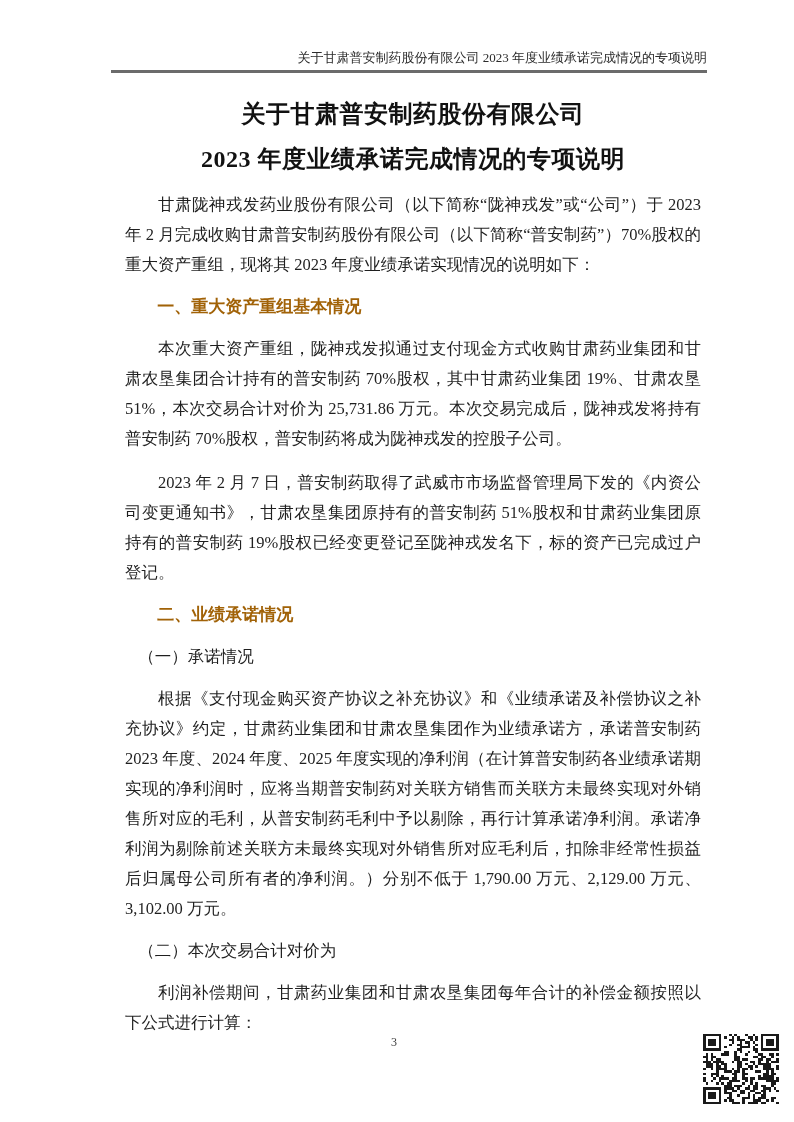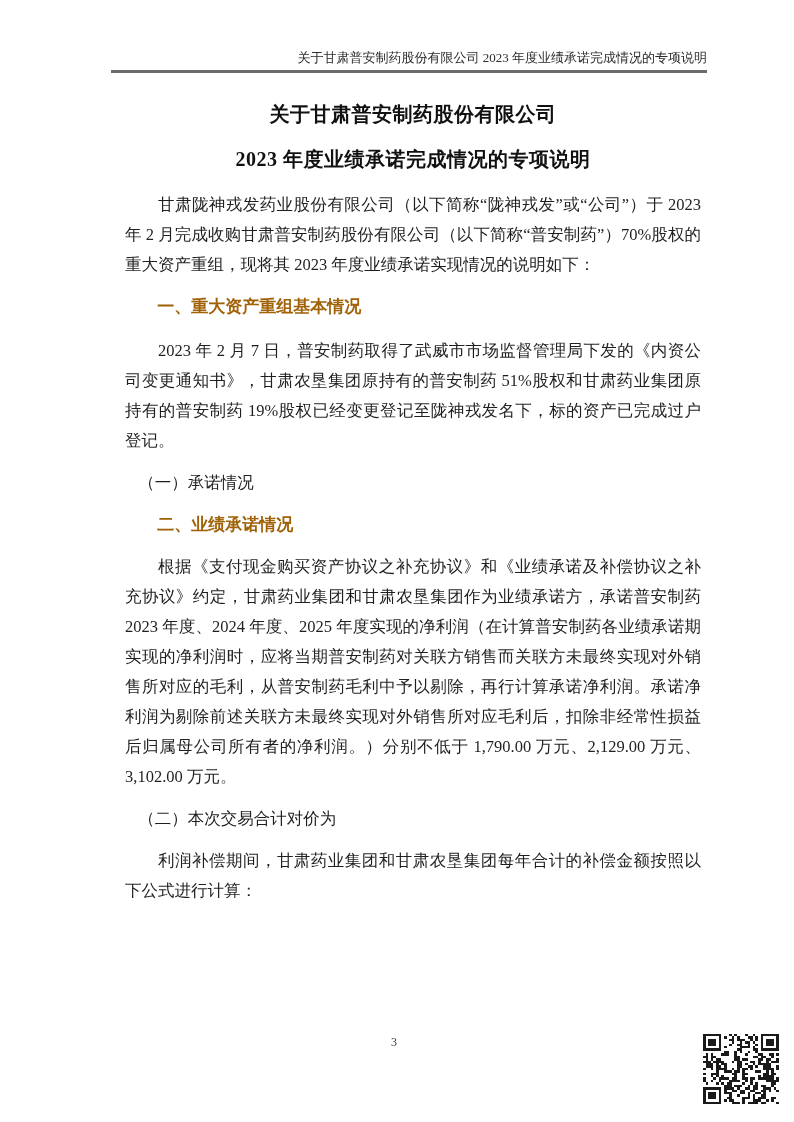--- a/index.html
+++ b/index.html
@@ -20,21 +20,21 @@
   }
   .hdr-rule{
     position:absolute;top:70px;left:111px;right:81px;
     height:3px;background:#6b6b6b;border:0;margin:0;
   }
   .body-col{
     position:absolute;top:0;left:113px;width:600px;
   }
   .title{
     margin:0;text-align:center;
-    font-size:20px;font-weight:bold;line-height:45px;
+    font-size:24px;font-weight:bold;line-height:45px;
     letter-spacing:0.5px;color:#111;
   }
   .t1{margin-top:92px;}
   .blk{
     margin:12px;font-size:16.5px;line-height:30px;
     text-align:justify;color:#1f1f1f;
   }
   .para{text-indent:2em;margin-top:8px;}
   .p2{margin-top:2px;}
   .p3{margin-top:14px;}
@@ -65,23 +65,24 @@
 
   <div class="hdr-text">关于甘肃普安制药股份有限公司 2023 年度业绩承诺完成情况的专项说明</div>
   <div class="hdr-rule"></div>
 
   <div class="body-col">
     <div class="title t1">关于甘肃普安制药股份有限公司</div>
     <div class="title t2">2023 年度业绩承诺完成情况的专项说明</div>
 
     <p class="blk para p1">甘肃陇神戎发药业股份有限公司（以下简称“陇神戎发”或“公司”）于 2023 年 2 月完成收购甘肃普安制药股份有限公司（以下简称“普安制药”）70%股权的重大资产重组，现将其 2023 年度业绩承诺实现情况的说明如下：</p>
     <p class="blk heading h1b">一、重大资产重组基本情况</p>
+    <p class="blk para p2">本次重大资产重组，陇神戎发拟通过支付现金方式收购甘肃药业集团和甘肃农垦集团合计持有的普安制药 70%股权，其中甘肃药业集团 19%、甘肃农垦 51%，本次交易合计对价为 25,731.86 万元。本次交易完成后，陇神戎发将持有普安制药 70%股权，普安制药将成为陇神戎发的控股子公司。</p>
     <p class="blk para p3">2023 年 2 月 7 日，普安制药取得了武威市市场监督管理局下发的《内资公司变更通知书》，甘肃农垦集团原持有的普安制药 51%股权和甘肃药业集团原持有的普安制药 19%股权已经变更登记至陇神戎发名下，标的资产已完成过户登记。</p>
+    <p class="blk heading h2b">二、业绩承诺情况</p>
     <p class="blk sub s1">（一）承诺情况</p>
-    <p class="blk heading h2b">二、业绩承诺情况</p>
     <p class="blk para p4">根据《支付现金购买资产协议之补充协议》和《业绩承诺及补偿协议之补充协议》约定，甘肃药业集团和甘肃农垦集团作为业绩承诺方，承诺普安制药 2023 年度、2024 年度、2025 年度实现的净利润（在计算普安制药各业绩承诺期实现的净利润时，应将当期普安制药对关联方销售而关联方未最终实现对外销售所对应的毛利，从普安制药毛利中予以剔除，再行计算承诺净利润。承诺净利润为剔除前述关联方未最终实现对外销售所对应毛利后，扣除非经常性损益后归属母公司所有者的净利润。）分别不低于 1,790.00 万元、2,129.00 万元、3,102.00 万元。</p>
     <p class="blk sub s2">（二）本次交易合计对价为</p>
     <p class="blk para p5">利润补偿期间，甘肃药业集团和甘肃农垦集团每年合计的补偿金额按照以下公式进行计算：</p>
   </div>
 
   <div class="page-num">3</div>
 
   <div class="qr">
       <svg viewBox="0 0 29 29" preserveAspectRatio="none" shape-rendering="crispEdges">
         <rect fill="#fff" x="0" y="0" width="29" height="29"></rect>

